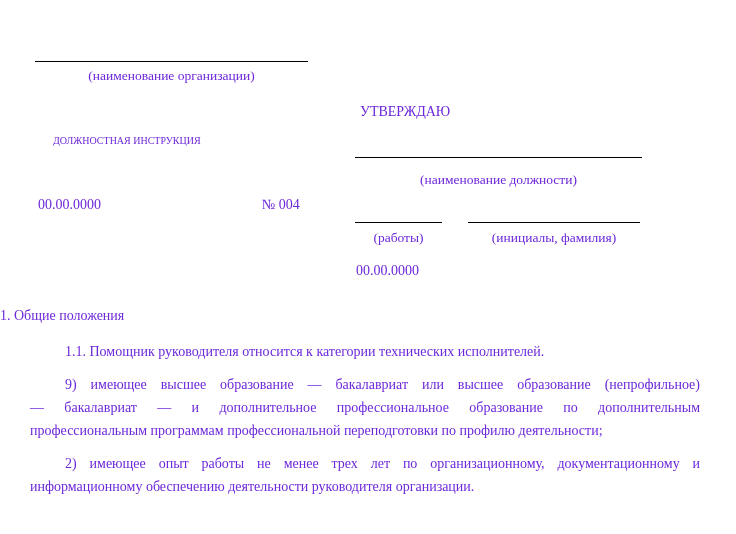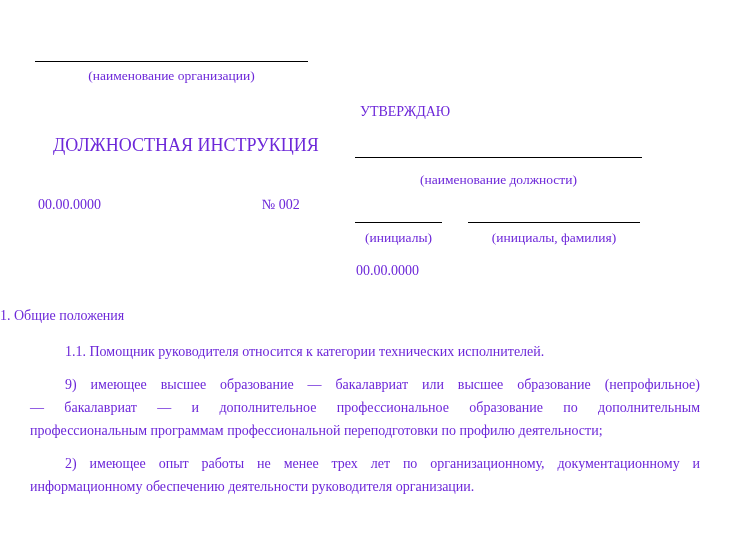--- a/index.html
+++ b/index.html
@@ -13,21 +13,21 @@
     font-family: "Liberation Serif", serif;
     font-size: 14px;
     overflow: hidden;
   }
   .abs { position: absolute; line-height: 1.15; }
   .rule { position: absolute; height: 0; border-top: 1px solid #000000; }
   .caption { text-align: center; font-size: 13.5px; }
   .org-line       { left: 35px;  top: 61px;  width: 273px; }
   .org-caption    { left: 35px;  top: 68px;  width: 273px; }
   .approve        { left: 360px; top: 104px; }
-  .doc-title      { left: 53px;  top: 135px; font-size: 18px; }
+  .doc-title      { left: 53px;  top: 135px; font-size: 10px; }
   .position-line  { left: 355px; top: 157px; width: 287px; }
   .position-caption { left: 355px; top: 172px; width: 287px; }
   .date-left      { left: 38px;  top: 197px; }
   .doc-number     { left: 262px; top: 197px; }
   .signature-line { left: 355px; top: 222px; width: 87px; }
   .initials-line  { left: 468px; top: 222px; width: 172px; }
   .signature-caption { left: 340px; top: 230px; width: 117px; }
   .initials-caption  { left: 468px; top: 230px; width: 172px; }
   .position-genitive { left: 83px;  top: 263px; }
   .date-right        { left: 356px; top: 263px; }
@@ -59,25 +59,25 @@
   <div class="abs caption org-caption">(наименование организации)</div>
 
   <div class="abs approve">УТВЕРЖДАЮ</div>
 
   <div class="abs doc-title">ДОЛЖНОСТНАЯ ИНСТРУКЦИЯ</div>
 
   <div class="rule position-line"></div>
   <div class="abs caption position-caption">(наименование должности)</div>
 
   <div class="abs date-left">00.00.0000</div>
-  <div class="abs doc-number">№ 002</div>
+  <div class="abs doc-number">№ 004</div>
 
   <div class="rule signature-line"></div>
   <div class="rule initials-line"></div>
-  <div class="abs caption signature-caption">(инициалы)</div>
+  <div class="abs caption signature-caption">(работы)</div>
   <div class="abs caption initials-caption">(инициалы, фамилия)</div>
 
   <div class="abs date-right">00.00.0000</div>
 
   <div class="abs section-heading">1. Общие положения</div>
 
   <div class="body-text">
     <p>1.1. Помощник руководителя относится к категории технических исполнителей.</p>
 
     <div class="para">

